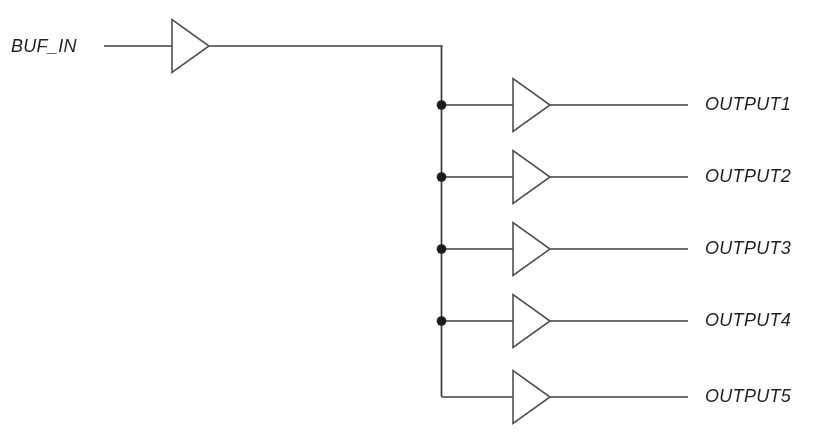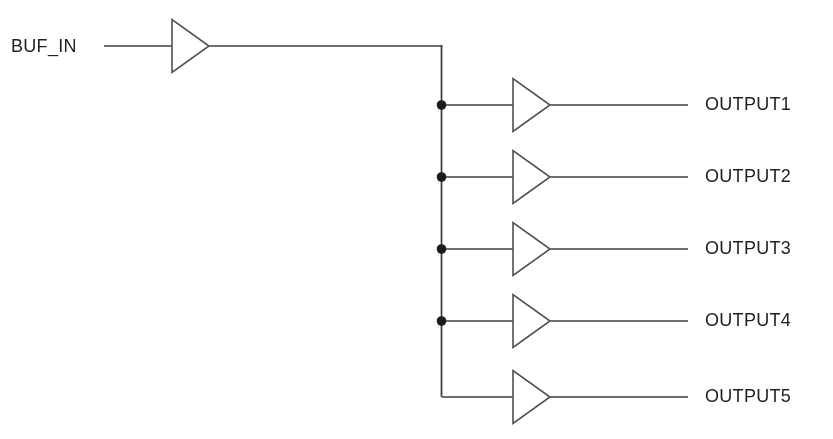--- a/index.html
+++ b/index.html
@@ -18,21 +18,21 @@
   .lbl {
     font-family: "Liberation Sans", "DejaVu Sans", sans-serif;
     font-size: 18px;
     letter-spacing: 0.3px;
     fill: var(--text, #231f20);
   }
 </style>
 </head>
 <body>
 
-<div class="canvas" style="background: rgb(255, 255, 255);">
+<div class="canvas" style="background: rgb(255, 255, 255); font-style: italic;">
   <svg id="diagram-svg" width="833" height="439" viewBox="0 0 833 439" style="--wire: #6f6f72; --bus: #39393b; --outline: #4f5052; --dot: #1c1b1d; --text: #231f20;">
 
     <text class="lbl" x="11" y="46" dominant-baseline="central">BUF_IN</text>
 
     <line class="wire" x1="104" y1="46" x2="172" y2="46"></line>
 
     <polygon class="buf" points="172,19.5 172,72.5 209,46"></polygon>
 
     <line class="wire" x1="209" y1="46" x2="442.4" y2="46"></line>
     <line class="bus" x1="441.5" y1="45.2" x2="441.5" y2="397"></line>

